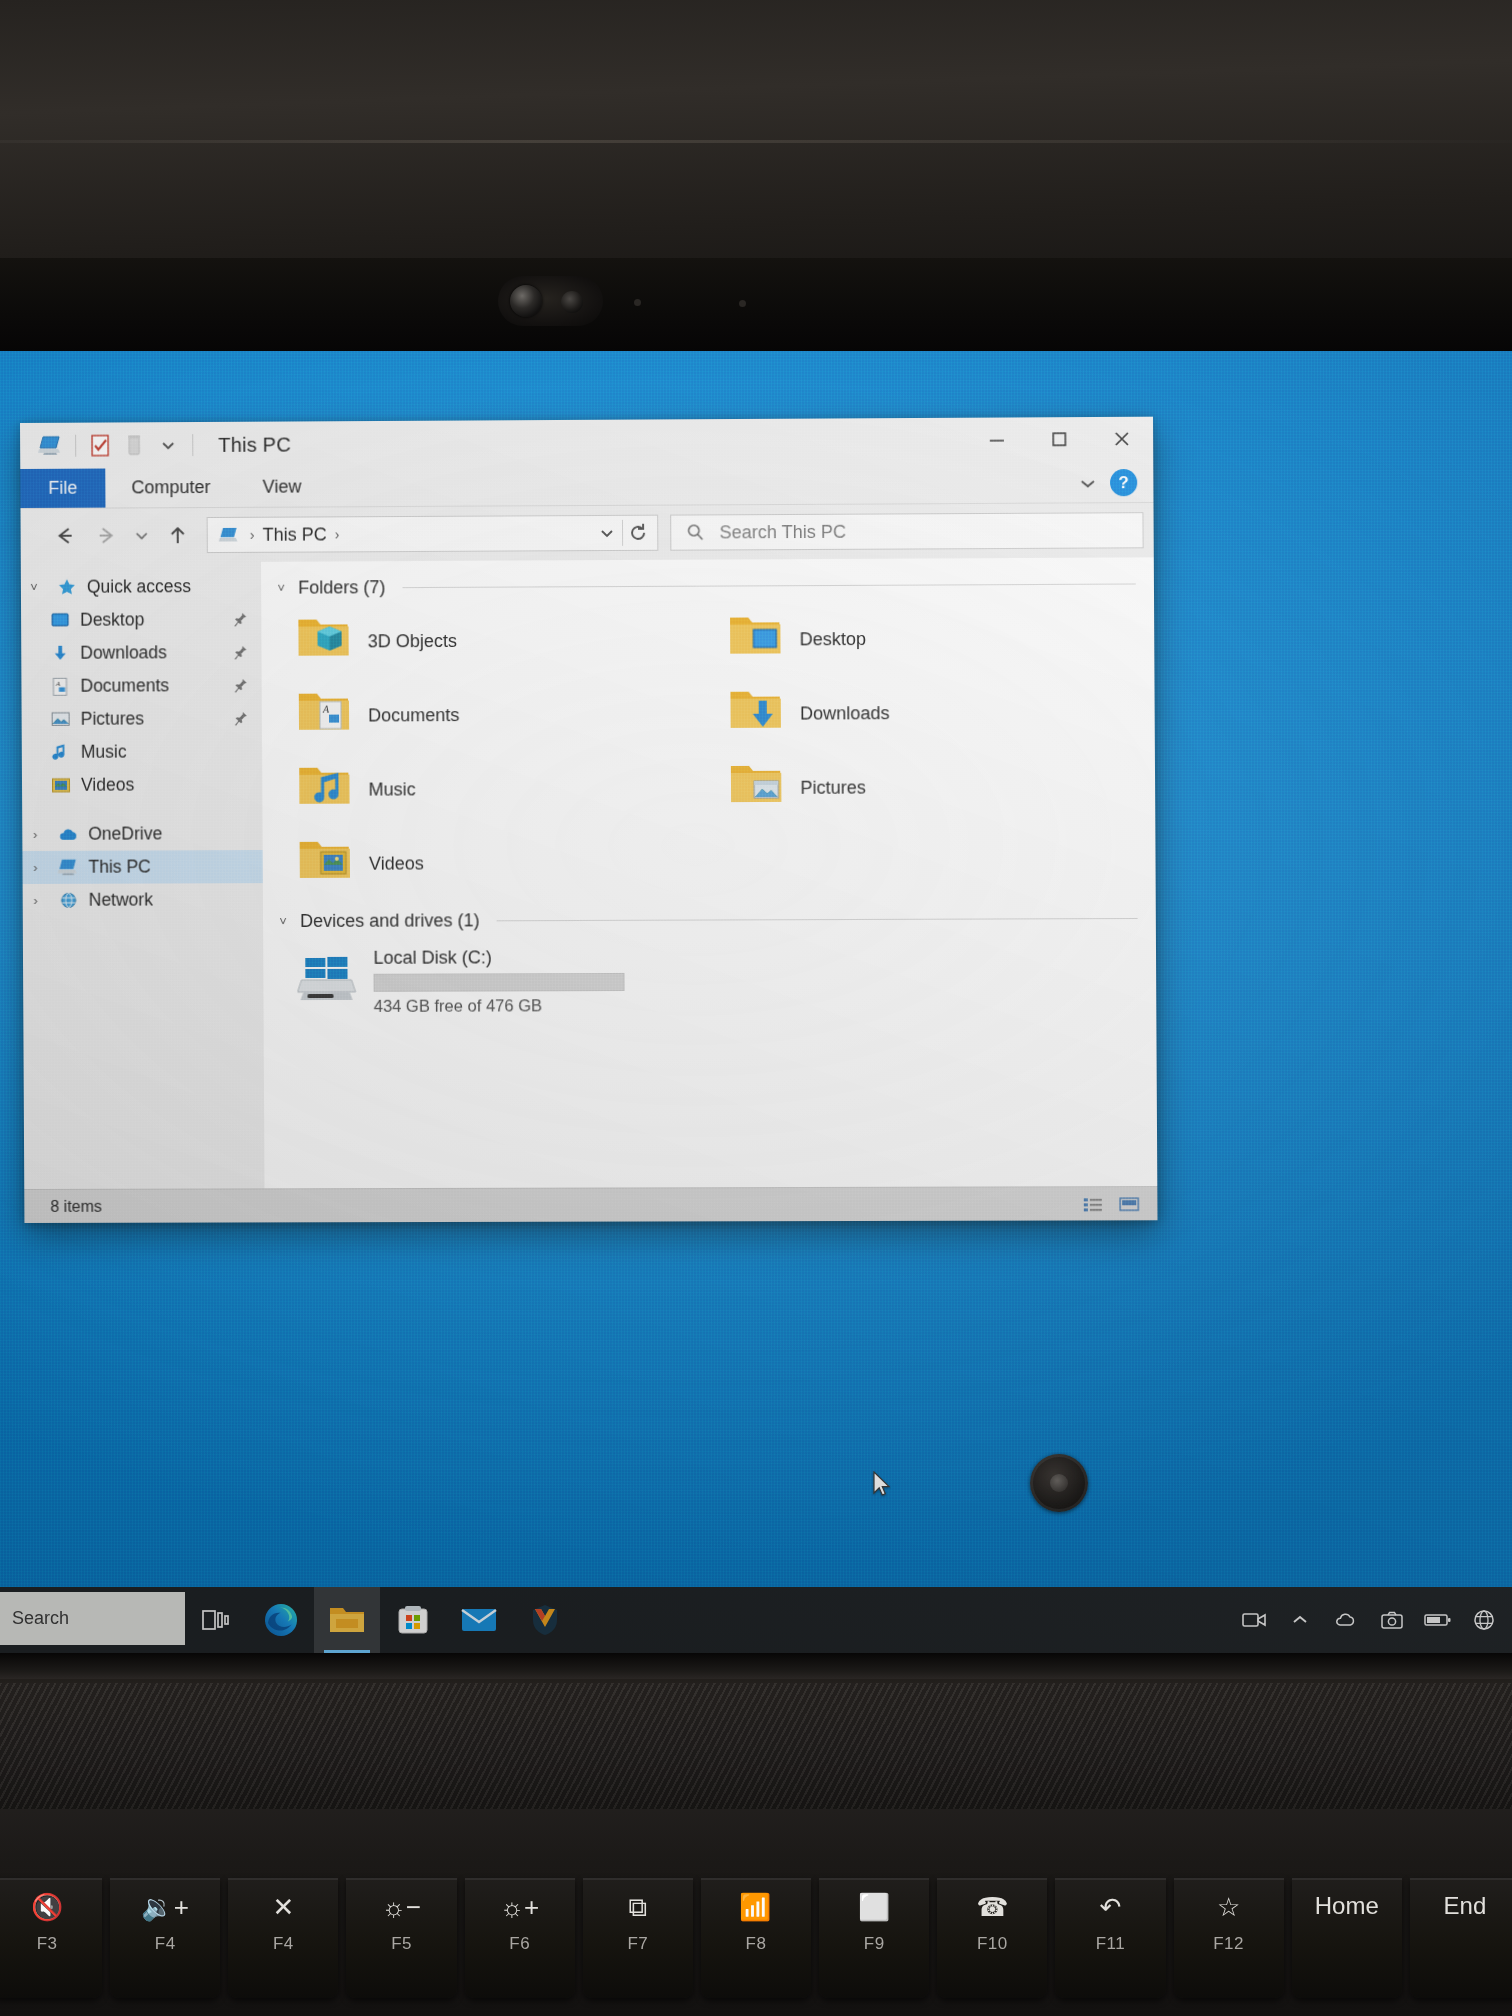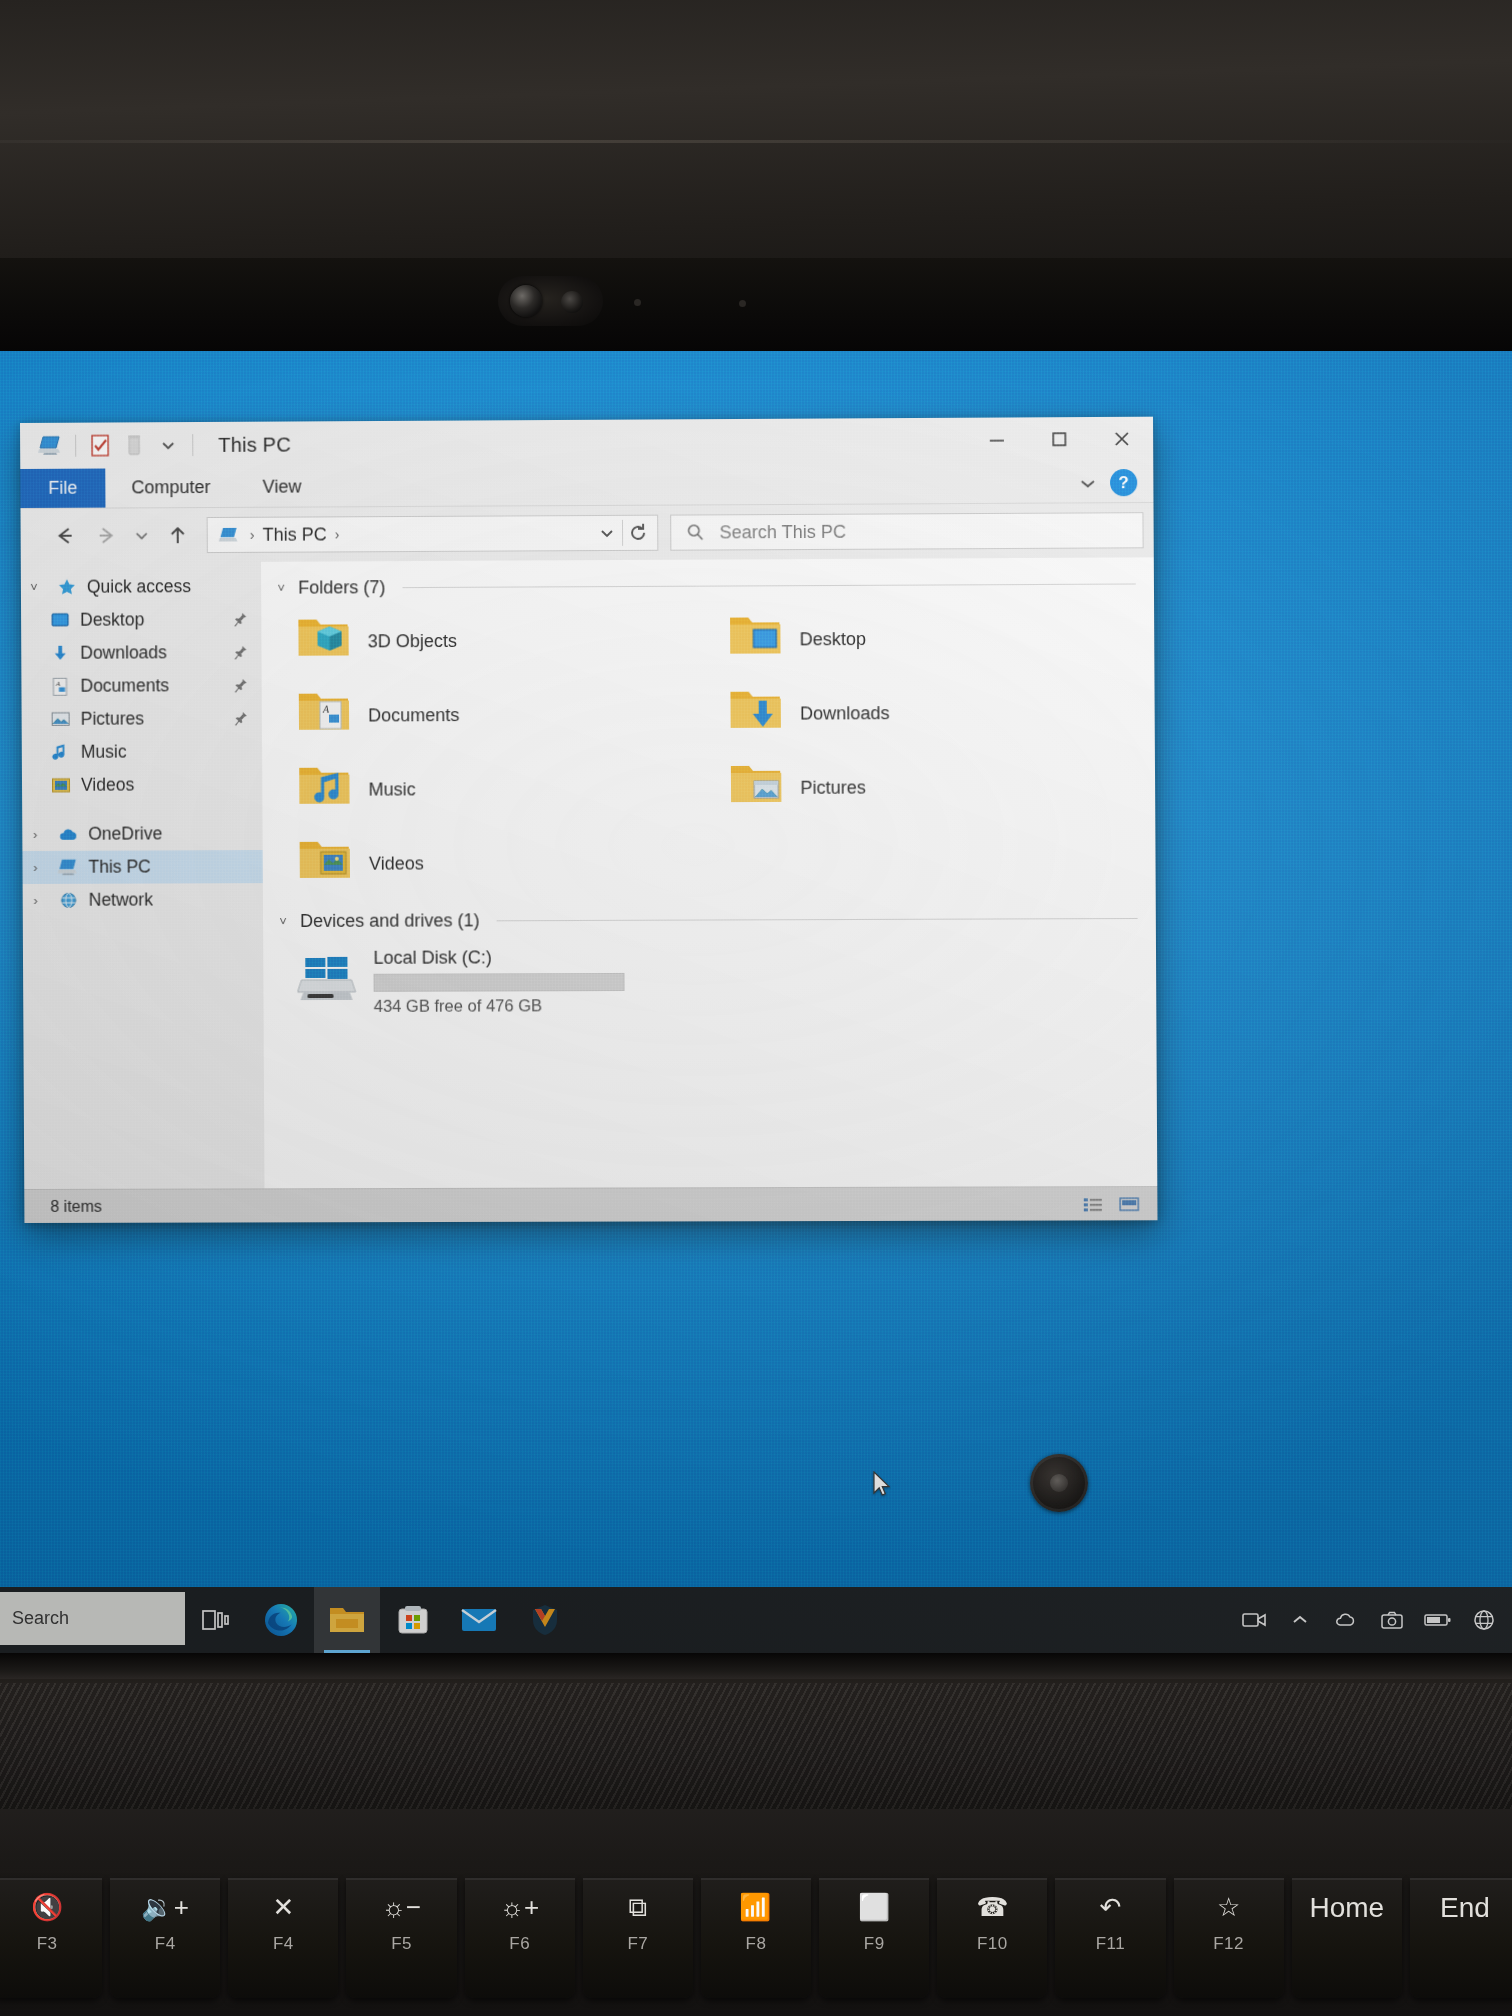--- a/index.html
+++ b/index.html
@@ -252,21 +252,21 @@
   .key {
     flex: 1 1 0; height: 120px; margin: 0 4px;
     background: linear-gradient(180deg, #201e1c 0%, #16140f 55%, #0d0c0a 100%);
     border-radius: 0 0 9px 9px;
     box-shadow: inset 0 2px 0 rgba(255,255,255,.07), 0 3px 6px rgba(0,0,0,.6);
     display: flex; flex-direction: column; align-items: center; justify-content: flex-start;
     padding-top: 16px; gap: 14px;
     color: #d8d6d2;
   }
   .key-glyph { font-size: 26px; line-height: 1; color: #e2e0dc; }
-  .key-glyph.word { font-size: 28px; }
+  .key-glyph.word { font-size: 24px; }
   .key-sub { font-size: 17px; color: #a9a6a2; letter-spacing: .5px; }
 
   
   svg { display: block; }
   .blurwrap { filter: blur(0.55px); }
 </style>
 </head>
 <body>
 
 <div id="photo">

